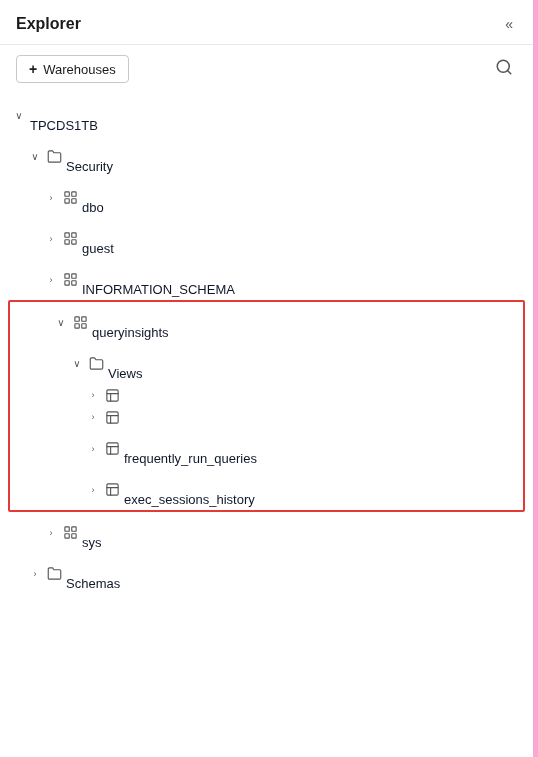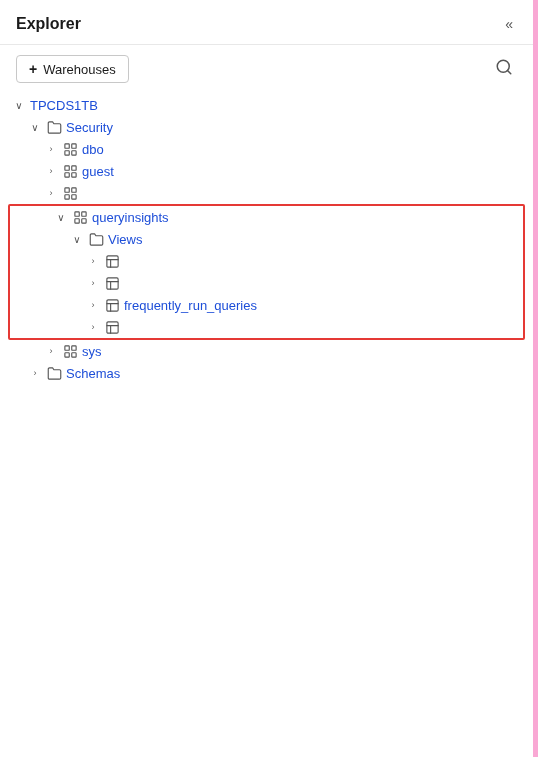--- a/index.html
+++ b/index.html
@@ -86,21 +86,22 @@
       align-items: center;
       gap: 4px;
       padding: 3px 0;
       cursor: pointer;
       user-select: none;
       white-space: nowrap;
     }
 
     .tree-item-label {
       font-size: 13px;
-      color: #1d4ed8;
+      color: #0f172a;
+      margin-top: 20px;
     }
 
     .chevron {
       font-size: 10px;
       color: #555;
       width: 14px;
       text-align: center;
       flex-shrink: 0;
     }
 
@@ -202,20 +203,21 @@
     <div class="tree-item indent-2">
       <span class="chevron" style="font-size:9px;">›</span>
       <span class="icon">
         <svg viewBox="0 0 24 24" fill="none" stroke="#555" stroke-width="1.8" stroke-linecap="round" stroke-linejoin="round">
           <rect x="3" y="3" width="7" height="7" rx="1"></rect>
           <rect x="14" y="3" width="7" height="7" rx="1"></rect>
           <rect x="3" y="14" width="7" height="7" rx="1"></rect>
           <rect x="14" y="14" width="7" height="7" rx="1"></rect>
         </svg>
       </span>
+      <span class="tree-item-label">INFORMATION_SCHEMA</span>
     </div>
 
     <div class="highlight-box">
 
       <div class="tree-item indent-2" style="padding-left:44px;">
         <span class="chevron">∨</span>
         <span class="icon">
           <svg viewBox="0 0 24 24" fill="none" stroke="#555" stroke-width="1.8" stroke-linecap="round" stroke-linejoin="round">
             <rect x="3" y="3" width="7" height="7" rx="1"></rect>
             <rect x="14" y="3" width="7" height="7" rx="1"></rect>
@@ -272,20 +274,21 @@
 
       <div class="tree-item indent-4" style="padding-left:76px;">
         <span class="chevron" style="font-size:9px;">›</span>
         <span class="icon">
           <svg viewBox="0 0 24 24" fill="none" stroke="#555" stroke-width="1.8" stroke-linecap="round" stroke-linejoin="round">
             <rect x="3" y="3" width="18" height="18" rx="2"></rect>
             <line x1="3" y1="9" x2="21" y2="9"></line>
             <line x1="9" y1="9" x2="9" y2="21"></line>
           </svg>
         </span>
+        <span class="tree-item-label">exec_sessions_history</span>
       </div>
 
     </div>
 
     <div class="tree-item indent-2">
       <span class="chevron" style="font-size:9px;">›</span>
       <span class="icon">
         <svg viewBox="0 0 24 24" fill="none" stroke="#555" stroke-width="1.8" stroke-linecap="round" stroke-linejoin="round">
           <rect x="3" y="3" width="7" height="7" rx="1"></rect>
           <rect x="14" y="3" width="7" height="7" rx="1"></rect>

